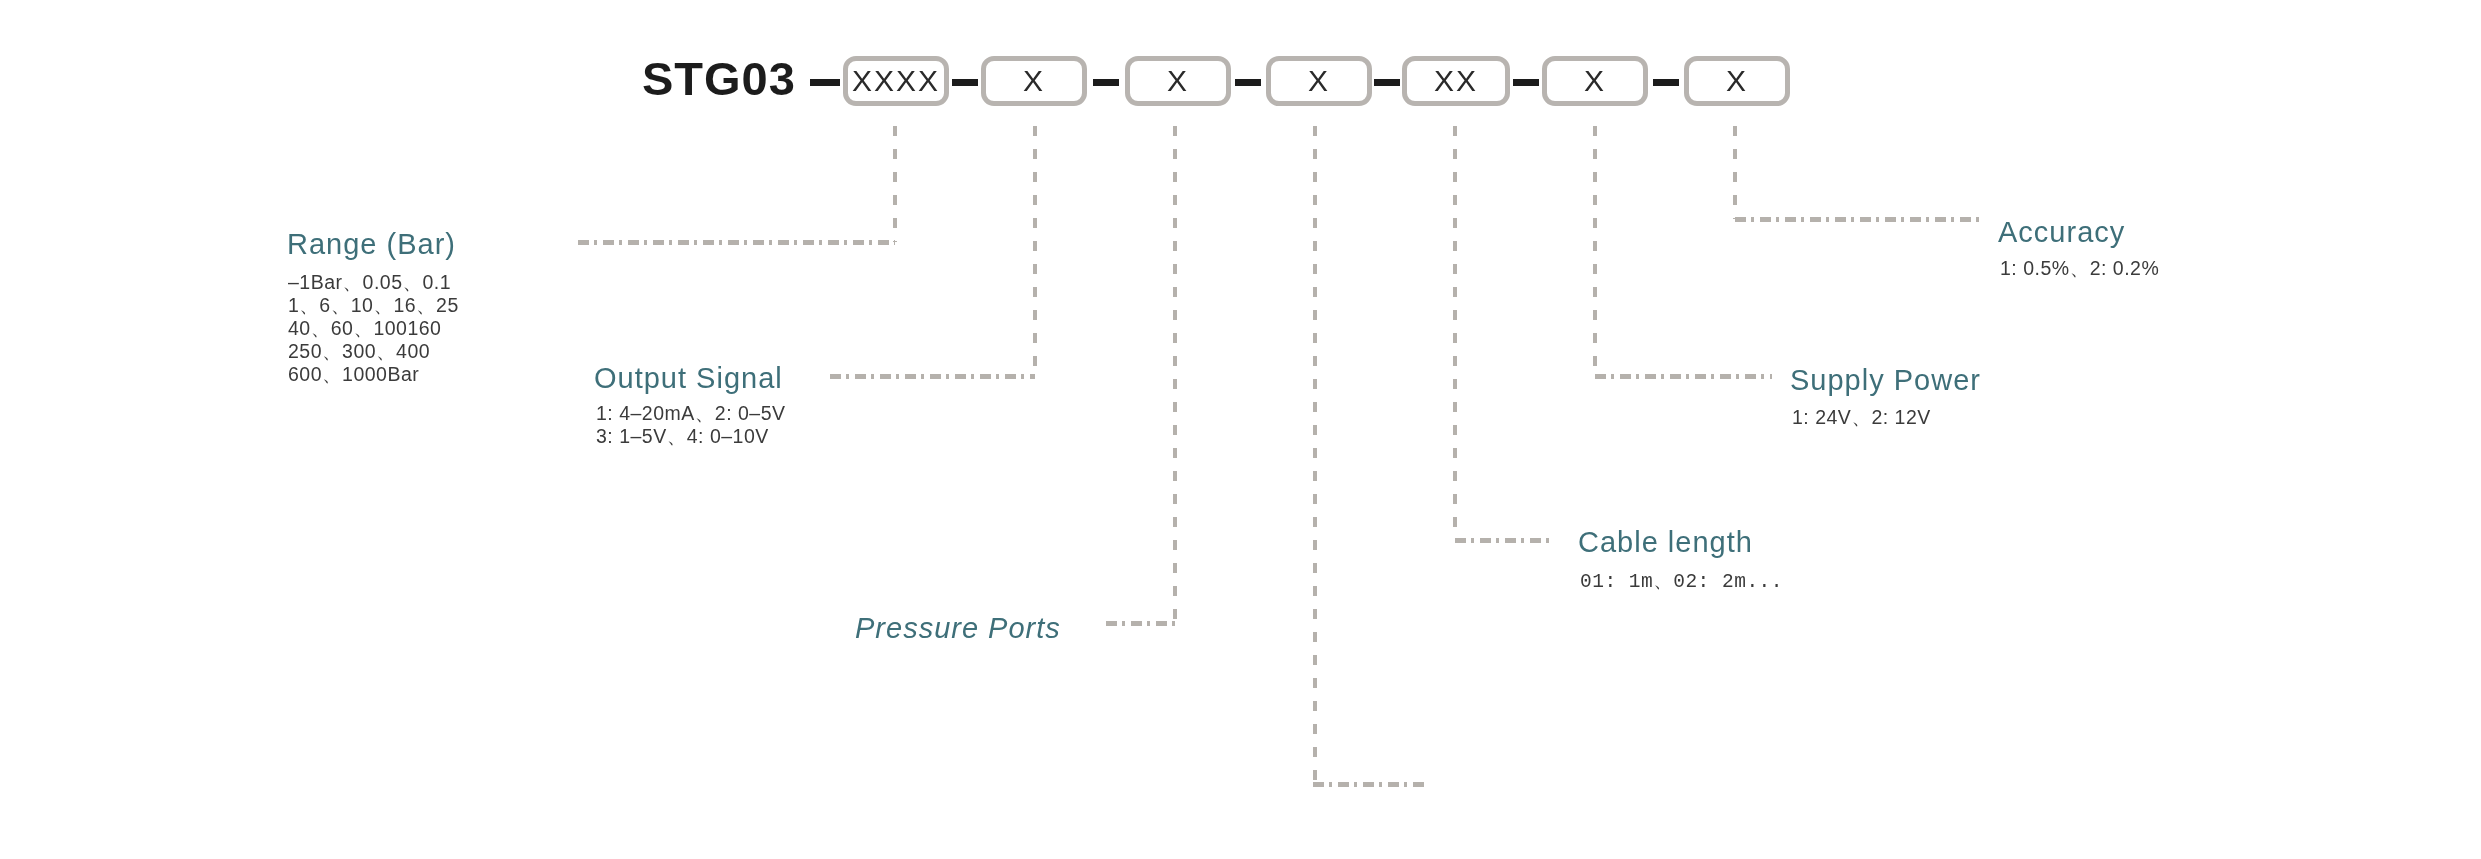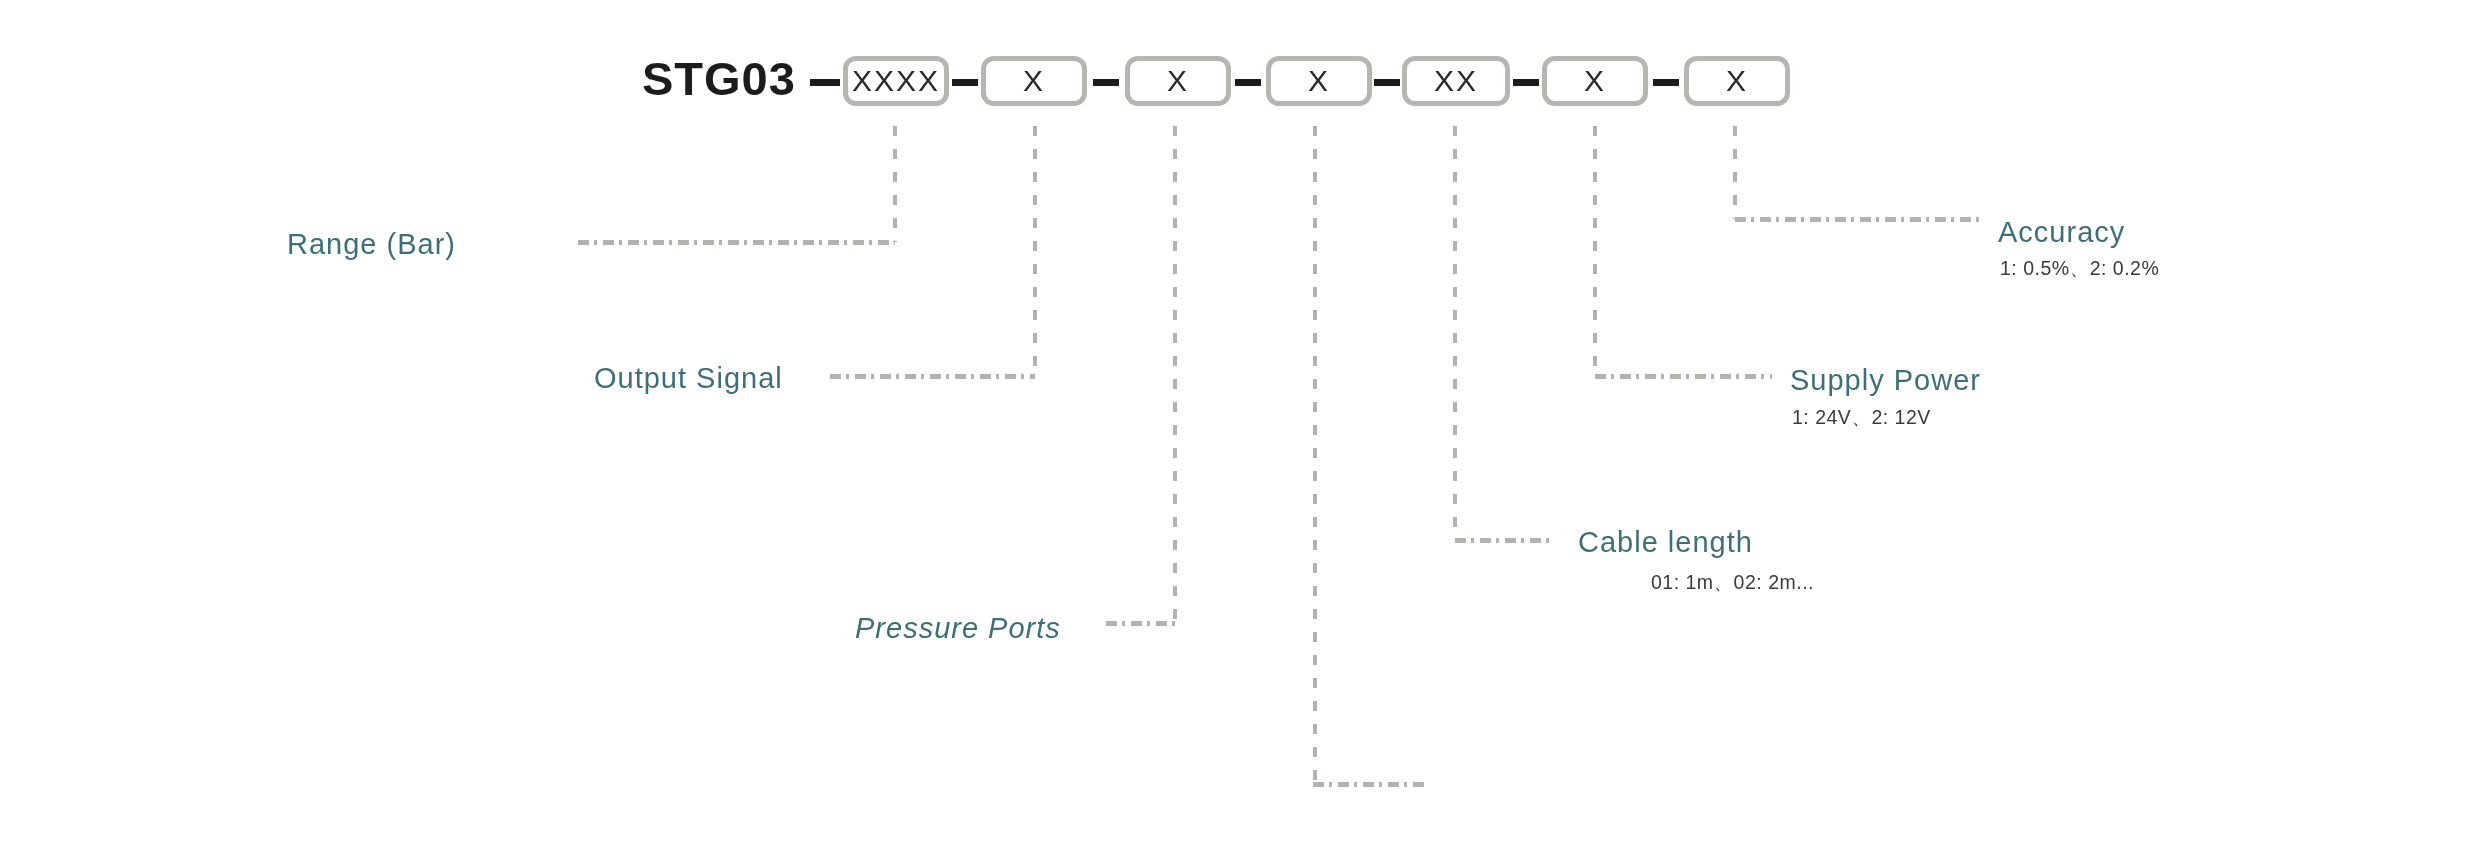--- a/index.html
+++ b/index.html
@@ -128,31 +128,42 @@
 
   <div class="hline" style="left:578px;top:240px;width:317px;"></div>
   <div class="hline" style="left:830px;top:374px;width:205px;"></div>
   <div class="hline" style="left:1106px;top:621px;width:71px;"></div>
   <div class="hline" style="left:1313px;top:782px;width:111px;"></div>
   <div class="hline" style="left:1455px;top:538px;width:99px;"></div>
   <div class="hline" style="left:1595px;top:374px;width:177px;"></div>
   <div class="hline" style="left:1735px;top:217px;width:249px;"></div>
 
   <div class="field-heading" style="left:287px;top:226px;">Range (Bar)</div>
+  <div class="field-details" style="left:288px;top:271px;">
+    <div>–1Bar、0.05、0.1</div>
+    <div>1、6、10、16、25</div>
+    <div>40、60、100160</div>
+    <div>250、300、400</div>
+    <div>600、1000Bar</div>
+  </div>
 
   <div class="field-heading" style="left:594px;top:360px;">Output Signal</div>
+  <div class="field-details" style="left:596px;top:402px;">
+    <div>1: 4–20mA、2: 0–5V</div>
+    <div>3: 1–5V、4: 0–10V</div>
+  </div>
 
   <div class="field-heading" style="left:855px;top:610px;font-style:italic;">Pressure Ports</div>
 
   <div class="field-details" style="left:1448px;top:826px;margin-top:45px;">
     <div>2:M12×1航空出线</div>
   </div>
 
   <div class="field-heading" style="left:1578px;top:524px;">Cable length</div>
-  <div class="field-details" style="left:1651px;top:571px;">
+  <div class="field-details" style="left:1580px;top:571px;font-family:Liberation Mono, monospace;">
     <div>01: 1m、02: 2m...</div>
   </div>
 
   <div class="field-heading" style="left:1790px;top:362px;">Supply Power</div>
   <div class="field-details" style="left:1792px;top:406px;">
     <div>1: 24V、2: 12V</div>
   </div>
 
   <div class="field-heading" style="left:1998px;top:214px;">Accuracy</div>
   <div class="field-details" style="left:2000px;top:257px;">

